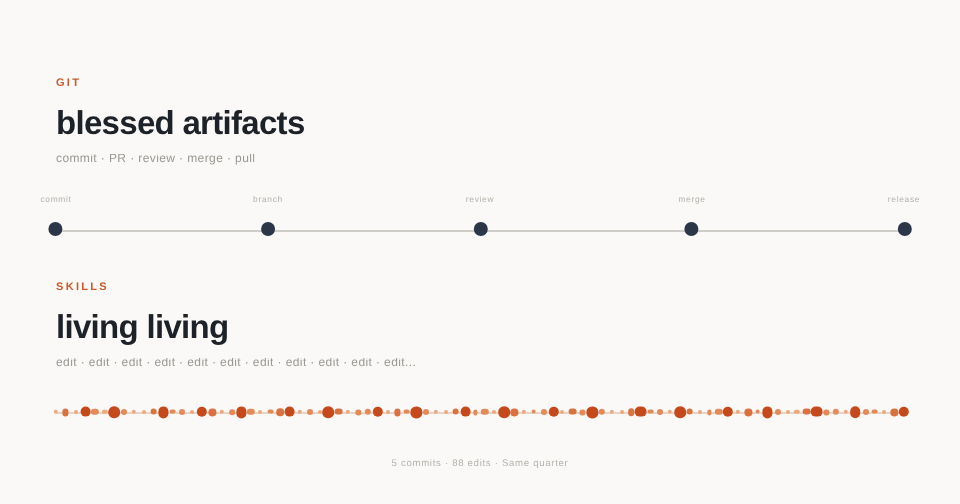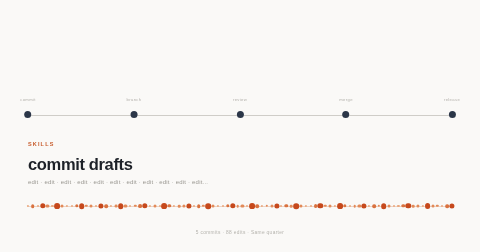--- a/index.html
+++ b/index.html
@@ -132,20 +132,25 @@
     letter-spacing: 0.35px;
     color: #b5b3ad;
     line-height: 1;
   }
 </style>
 </head>
 <body>
 
 <div class="page">
 
+  <div class="section section-git">
+    <div class="eyebrow">GIT</div>
+    <div class="headline">blessed artifacts</div>
+    <div class="subline">commit · PR · review · merge · pull</div>
+  </div>
 
   <div class="timeline">
     <div class="timeline-rail"></div>
     <div id="timeline-nodes">
         <div class="tl-node" style="left: 0%;">
           <div class="tl-label">commit</div>
           <div class="tl-dot" style="background: rgb(43, 54, 72);"></div>
         </div>
         <div class="tl-node" style="left: 25%;">
           <div class="tl-label">branch</div>
@@ -161,21 +166,21 @@
         </div>
         <div class="tl-node" style="left: 100%;">
           <div class="tl-label">release</div>
           <div class="tl-dot" style="background: rgb(43, 54, 72);"></div>
         </div>
       </div>
   </div>
 
   <div class="section section-skills">
     <div class="eyebrow">SKILLS</div>
-    <div class="headline">commit drafts</div>
+    <div class="headline">living living</div>
     <div class="subline">edit · edit · edit · edit · edit · edit · edit · edit · edit · edit · edit...</div>
   </div>
 
   <div class="dotband">
     <div class="band-rule"></div>
     <div id="band-dots">
         <div class="band-dot" style="left: 0%; width: 2.2px; height: 2.2px; background: rgb(234, 169, 127);"></div>
         <div class="band-dot" style="left: 1.14943%; width: 3.6px; height: 3.6px; background: rgb(217, 114, 63);"></div>
         <div class="band-dot" style="left: 2.29885%; width: 2px; height: 2px; background: rgb(234, 169, 127);"></div>
         <div class="band-dot" style="left: 3.44828%; width: 5.4px; height: 5.4px; background: rgb(198, 73, 28);"></div>

